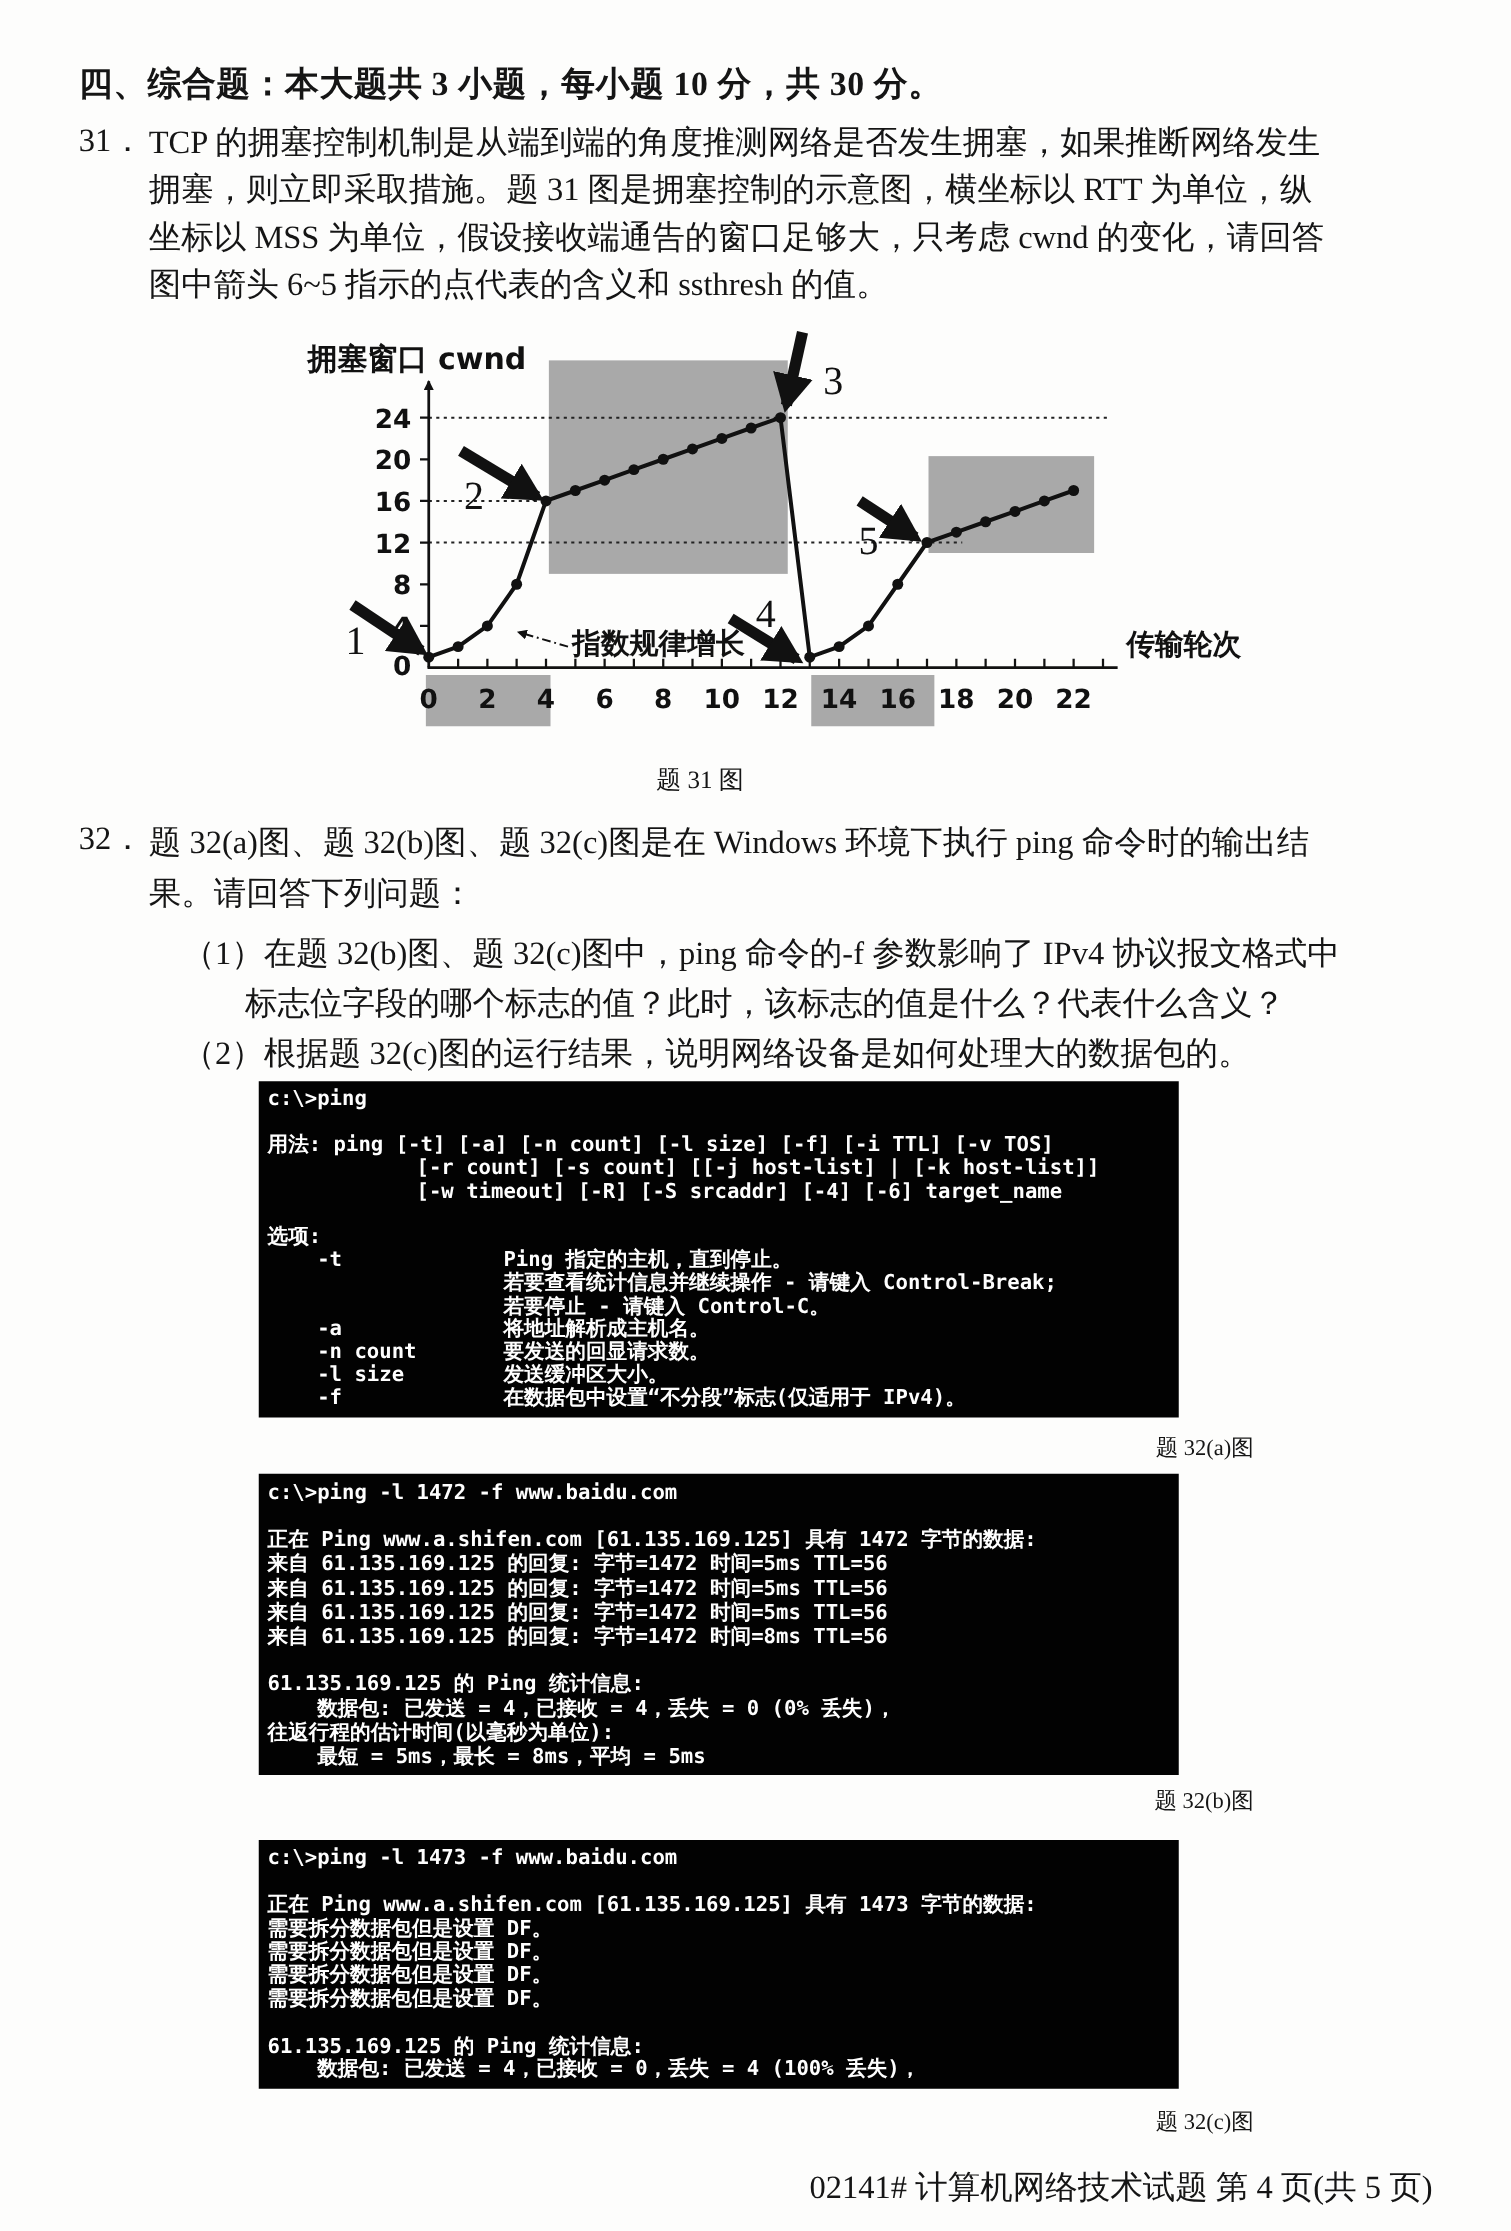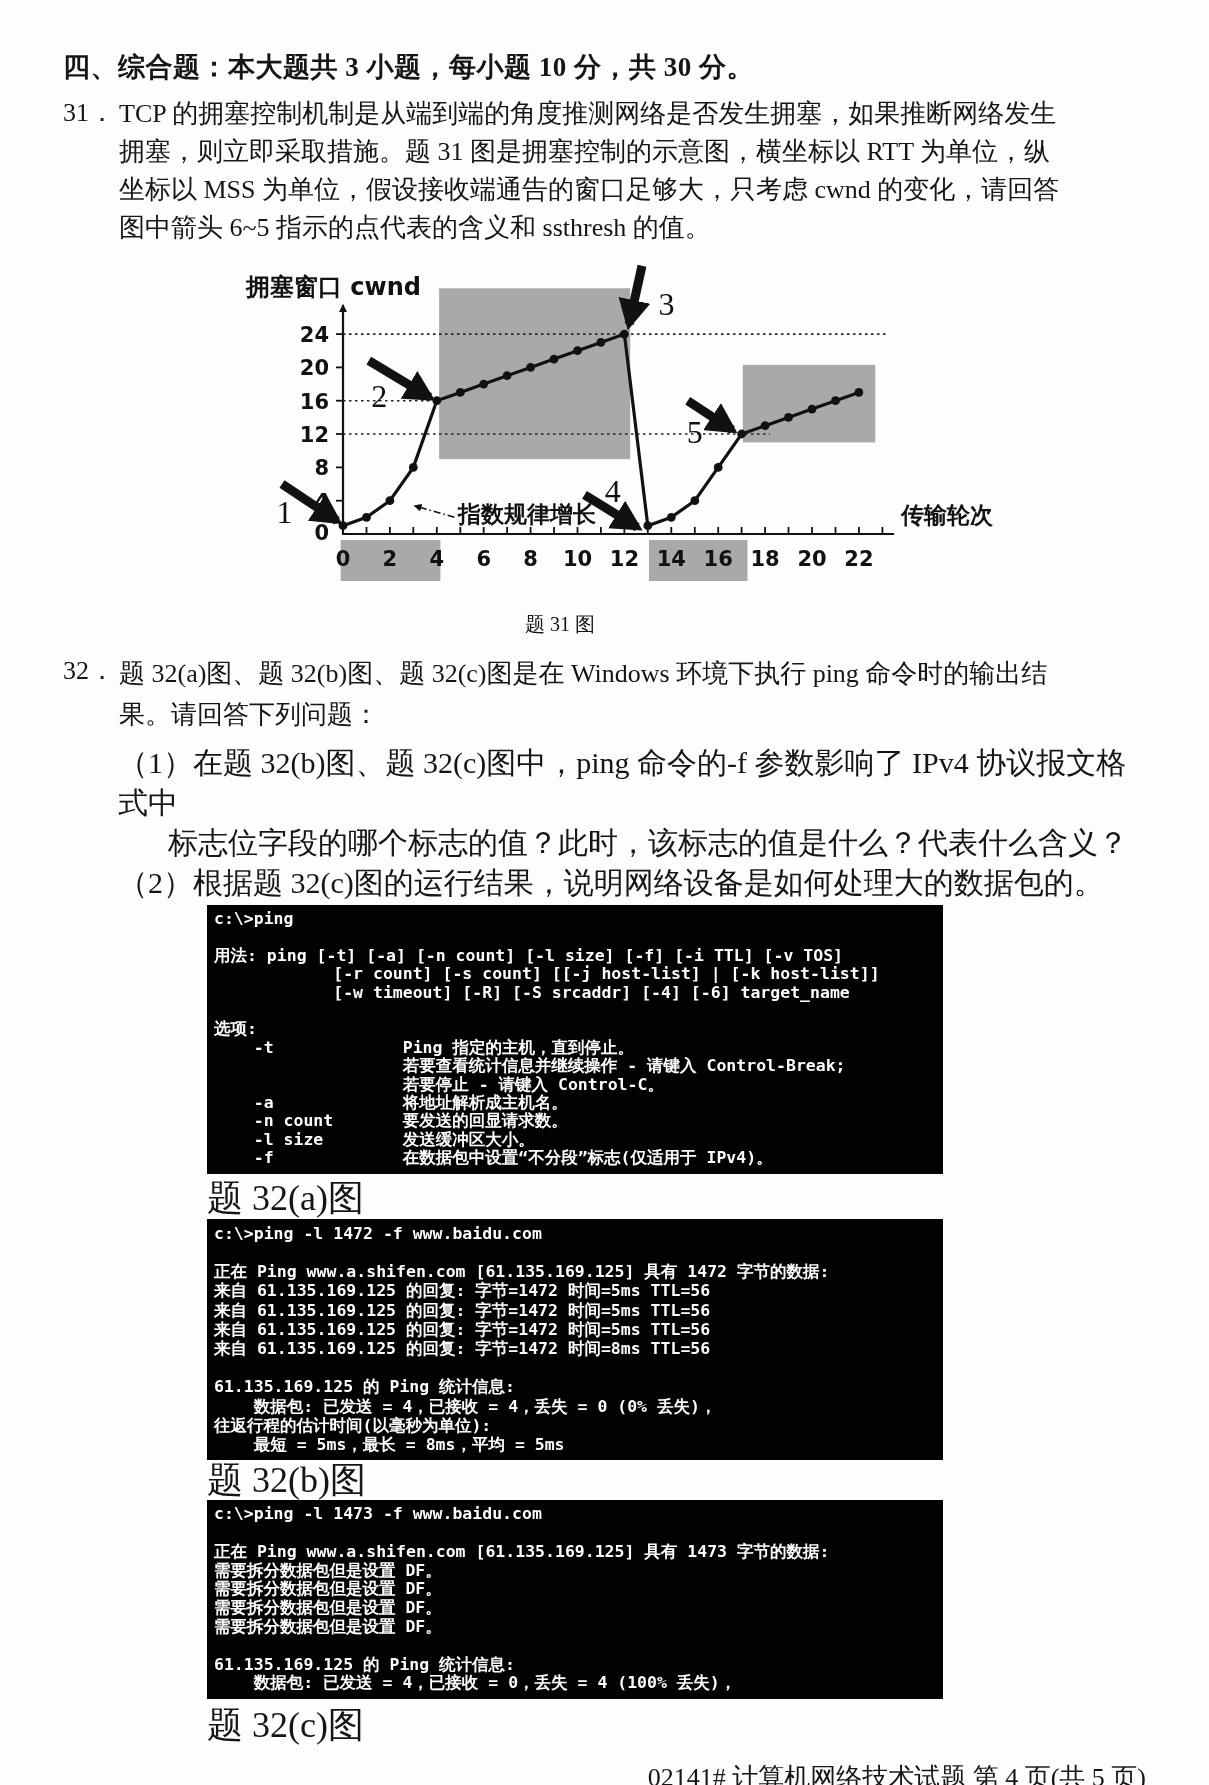--- a/index.html
+++ b/index.html
@@ -10,40 +10,40 @@
     font-family:"Liberation Serif","DejaVu Serif",serif;
   }
   .section-header{font-size:27px;font-weight:bold;line-height:40px;letter-spacing:.5px}
   .para{position:relative;font-size:26px;margin-top:8px}
   .para .qnum{position:absolute;left:0;top:0}
   .para .qlines{margin-left:56px}
   .tline{white-space:pre-wrap}
   .q31 .tline{line-height:38px}
   .q32{margin-top:10px}
   .q32 .tline{line-height:41px}
-  .sub{font-size:30px;margin-left:55px}
+  .sub{font-size:26px;margin-left:83px}
   .sub .tline{line-height:40px}
   .sub .tline:not(:first-child){padding-left:50px}
   .sub1{margin-top:8px}
   .chart-wrap{margin:4px 0 0 177px;width:760px;height:340px}
   .caption{font-size:20px;text-align:center;line-height:38px}
   .cap31{width:640px;margin:14px 0 0 177px}
   .terminal{
     margin-left:144px;width:736px;box-sizing:border-box;background:#020202;color:#fefefe;
     font-family:"DejaVu Sans Mono",monospace;font-weight:bold;font-size:16.5px;
     padding:5px 4px 6px 7px;
   }
   .terminal .tline{white-space:pre}
   .term-a{margin-top:2px}
   .term-a .tline{line-height:18.4px}
   .term-b{margin-top:3px}
   .term-b .tline{line-height:19.2px}
   .term-c .tline{line-height:18.8px}
-  .tcap{width:796px;margin:6px 0 0 144px;font-size:36px;text-align:left;line-height:36px}
-  .tcap-b{margin-top:2px;margin-bottom:2px}
+  .tcap{width:796px;margin:6px 0 0 144px;font-size:18px;text-align:right;line-height:36px}
+  .tcap-b{margin-top:2px;margin-bottom:14px}
   .tcap-c{margin-top:8px}
   .footer{margin-top:16px;padding-left:50px;text-align:right;font-size:26px;line-height:38px}
   svg text{fill:#111}
   svg .tk{font-family:"DejaVu Sans",sans-serif;font-weight:bold;font-size:21px}
   svg .num{font-family:"Liberation Serif",serif;font-size:32px}
   svg .cjk{font-family:"DejaVu Sans",sans-serif;font-weight:bold;font-size:23px}
   svg .yl{font-size:24px}
 </style>
 </head>
 <body>

